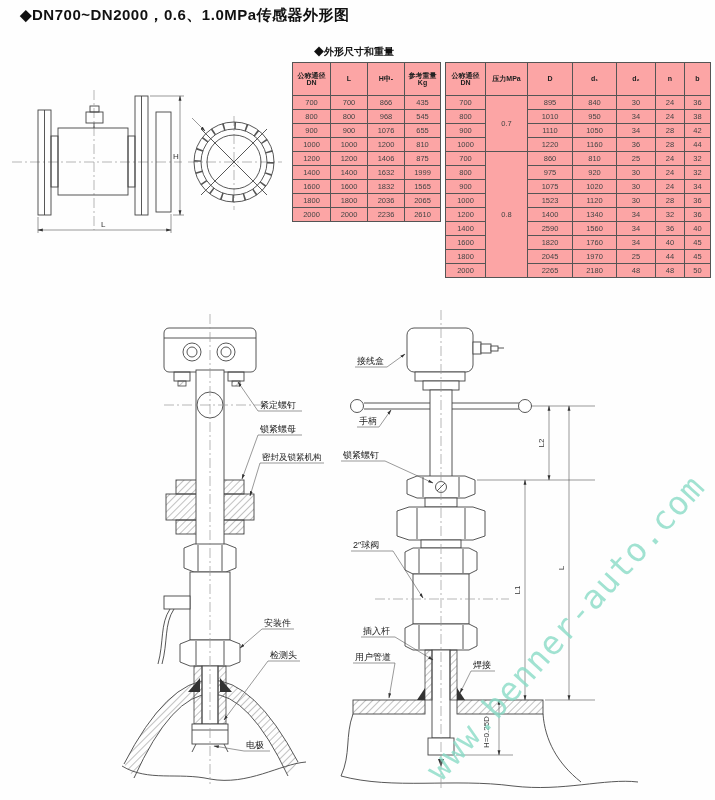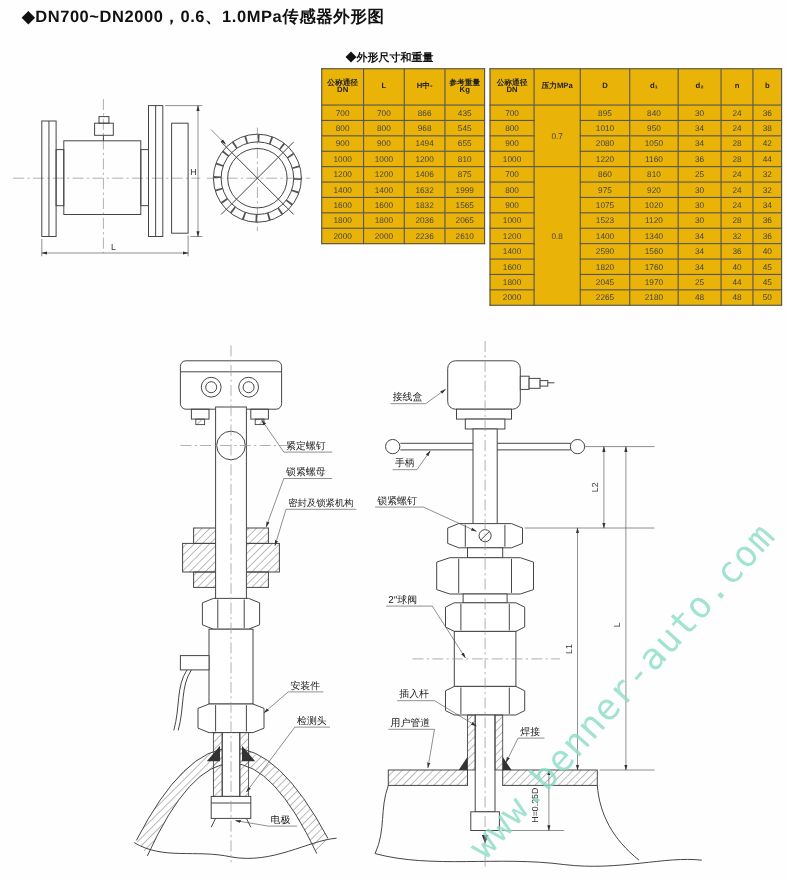--- a/index.html
+++ b/index.html
@@ -1,21 +1,21 @@
 <!DOCTYPE html>
 <html><head>
 <meta charset="utf-8">
 <style>
   html,body{margin:0;padding:0;}
   body{width:715px;height:800px;position:relative;background:#fefefe;overflow:hidden;
        font-family:"Liberation Sans",sans-serif;color:#111;}
   .abs{position:absolute;}
   #title{left:20px;top:6px;font-size:15px;font-weight:bold;letter-spacing:.5px;text-align:center;}
   #section-label{left:290px;top:45px;font-size:10px;font-weight:bold;margin-left:24px;}
-  table{border-collapse:collapse;position:absolute;table-layout:fixed;background:#eab308;}
+  table{border-collapse:collapse;position:absolute;table-layout:fixed;background:#fca5a5;}
   td,th{border:1px solid #555;text-align:center;vertical-align:middle;padding:0;
         font-size:7.5px;font-weight:normal;color:#444;height:13px;line-height:1.05;overflow:hidden;}
   th{font-size:7px;color:#222;height:32px;white-space:pre-line;font-weight:bold;}
   #dim-table{left:292px;top:62px;width:148px;}
   #flange-table{left:445px;top:62px;width:265px;}
   
   .ln{stroke:#444;stroke-width:.9;fill:none;}
   .fw{stroke:#444;stroke-width:.9;fill:#fff;}
   .bk{fill:#333;stroke:none;}
   .cl{stroke:#999;stroke-width:.7;fill:none;stroke-dasharray:10 3 2 3;}
@@ -58,21 +58,21 @@
       </tr>
       <tr>
         <td>800</td>
         <td>800</td>
         <td>968</td>
         <td>545</td>
       </tr>
       <tr>
         <td>900</td>
         <td>900</td>
-        <td>1494</td>
+        <td>1076</td>
         <td>655</td>
       </tr>
       <tr>
         <td>1000</td>
         <td>1000</td>
         <td>1200</td>
         <td>810</td>
       </tr>
       <tr>
         <td>1200</td>
@@ -142,21 +142,21 @@
       <tr>
         <td>800</td>
         <td>1010</td>
         <td>950</td>
         <td>34</td>
         <td>24</td>
         <td>38</td>
       </tr>
       <tr>
         <td>900</td>
-        <td>2080</td>
+        <td>1110</td>
         <td>1050</td>
         <td>34</td>
         <td>28</td>
         <td>42</td>
       </tr>
       <tr>
         <td>1000</td>
         <td>1220</td>
         <td>1160</td>
         <td>36</td>

